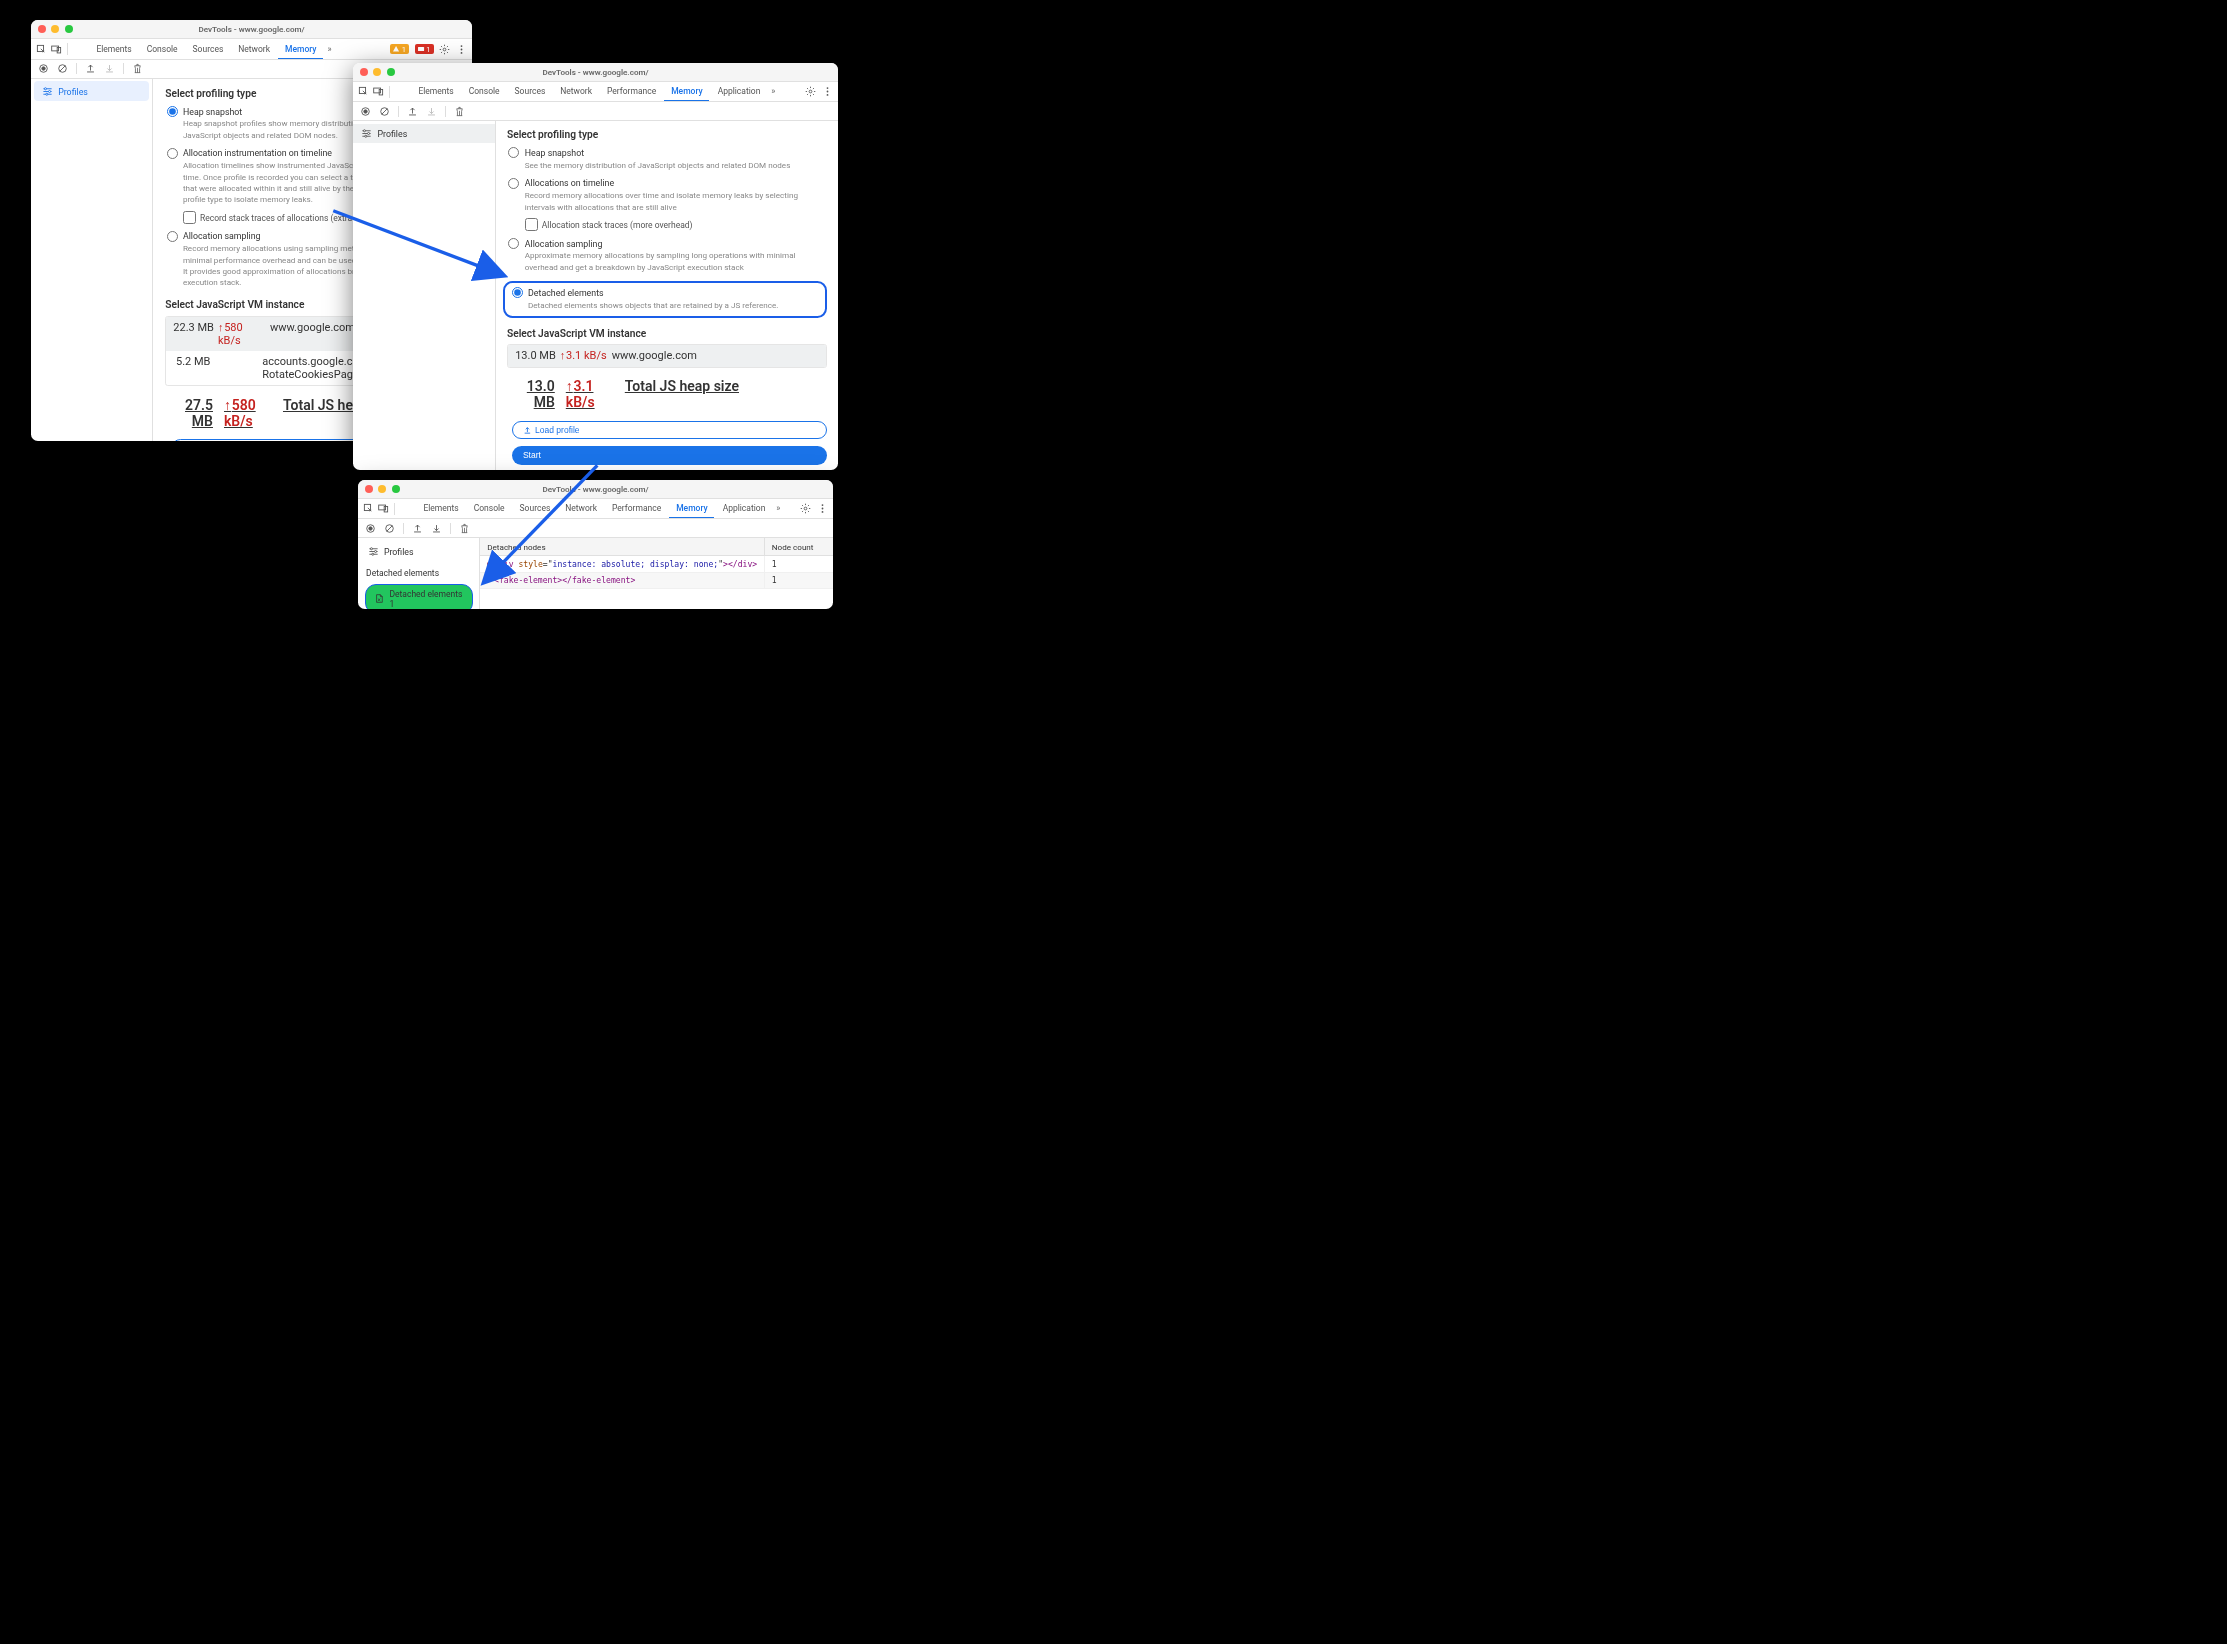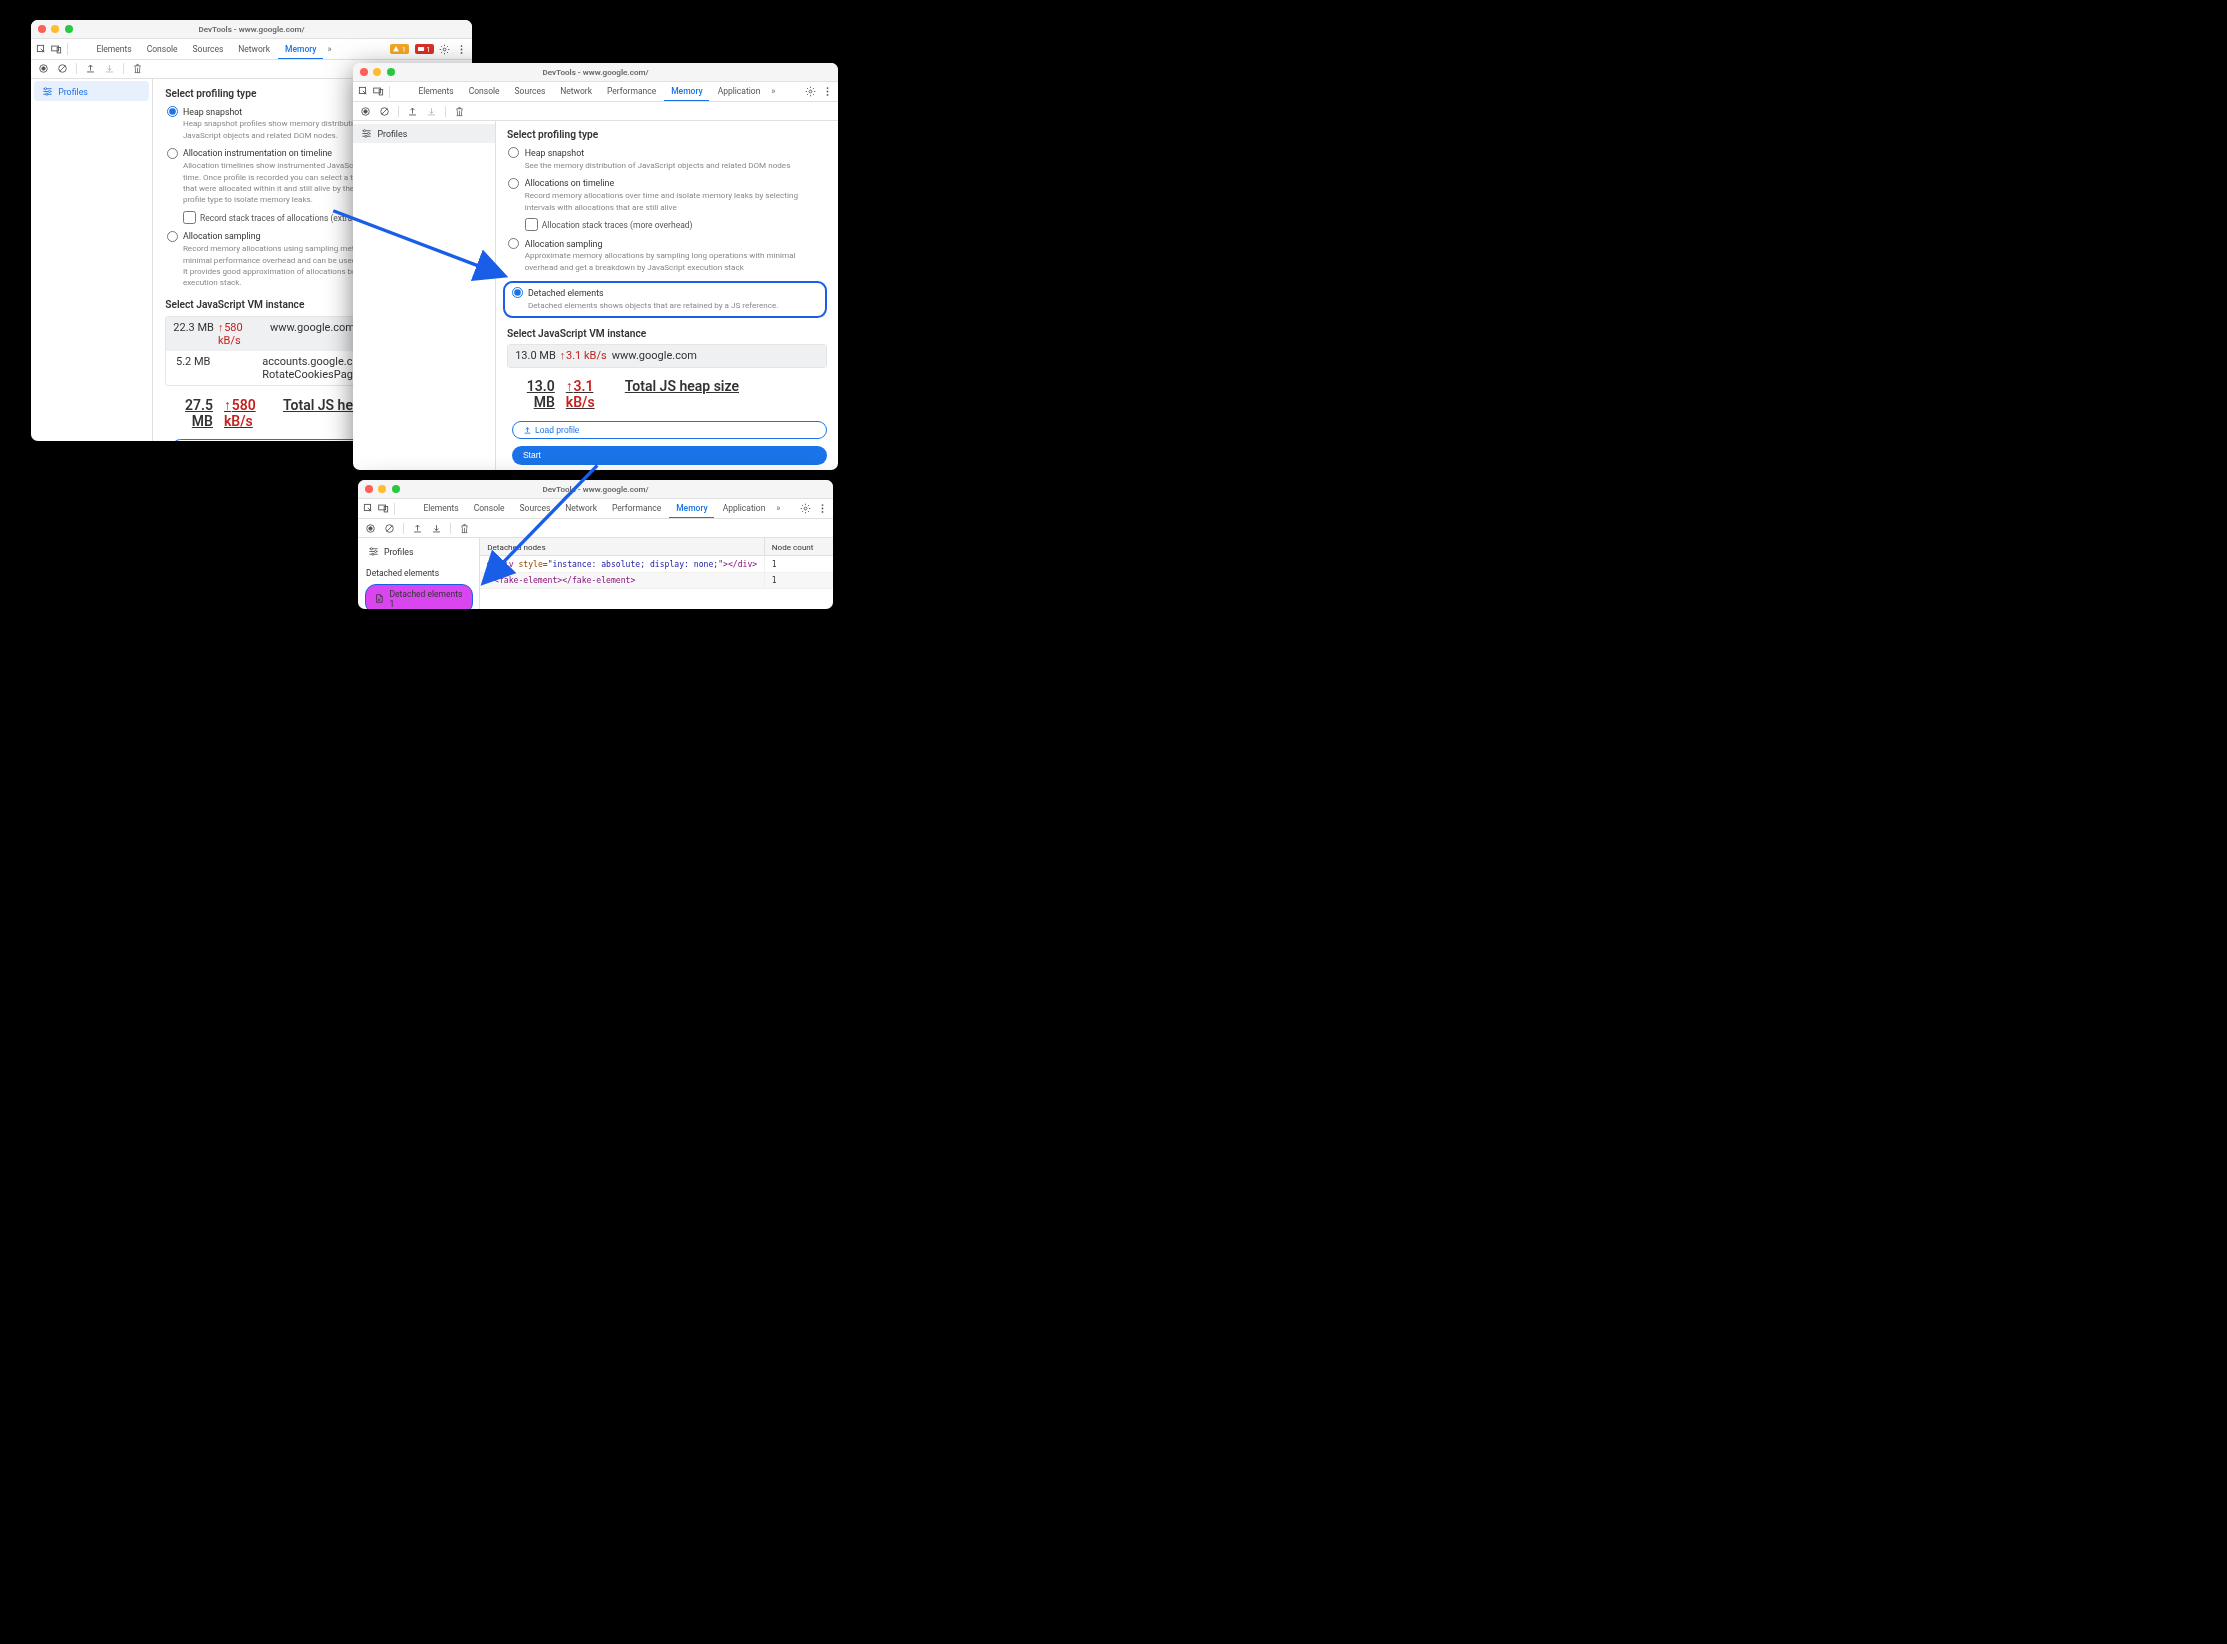--- a/index.html
+++ b/index.html
@@ -24,21 +24,21 @@
 .badge { display: inline-flex; align-items: center; gap: 1.4px; font-size: 7.5px; padding: 0.7px 3.4px 0.7px 2px; border-radius: 2px; color: #fff; }
 .badge.warn { background: #f5a623; }
 .badge.err { background: #d93025; }
 .badge-ico { width: 8.1px; height: 8.1px; }
 .toolbar { height: 19px; border-bottom: 0.7px solid #e0e0e0; display: flex; align-items: center; padding: 0 6.8px; gap: 8.1px; }
 .body { display: flex; height: calc(100% - 19px - 20.4px - 19px); }
 .sidebar { width: 122px; border-right: 0.7px solid #e0e0e0; padding-top: 2.7px; }
 .side-item { display: flex; align-items: flex-end; gap: 5.4px; padding: 4.1px 8.1px; font-size: 8.8px; color: #1a73e8; background: #e8f0fe; margin: 0 2.7px; border-radius: 4.1px; }
 .side-item.plain { color: #333; background: none; }
 .side-cat { padding: 5.4px 8.1px 2.7px; font-size: 8.5px; color: #333; }
-.side-run { display: flex; align-items: center; gap: 5.4px; padding: 4.1px 8.1px; margin: 2.7px 6.8px; border: 1.4px solid #1a5ee8; border-radius: 11px; background: #d946ef; font-size: 8.5px; }
+.side-run { display: flex; align-items: center; gap: 5.4px; padding: 4.1px 8.1px; margin: 2.7px 6.8px; border: 1.4px solid #1a5ee8; border-radius: 11px; background: #22c55e; font-size: 8.5px; }
 .main { flex: 1; padding: 9.5px 12.2px 0 12.2px; overflow: hidden; display: flex; flex-direction: column; }
 .main h3 { font-size: 10.2px; font-weight: 600; margin-bottom: 6.8px; }
 .opt { margin-bottom: 6.8px; padding-left: 1.4px; }
 .opt-row { display: flex; align-items: center; gap: 5.4px; }
 .opt-row input[type=radio] { width: 11px; height: 11px; accent-color: #1a73e8; }
 .opt-label { font-size: 8.8px; color: #333; }
 .opt-desc { font-size: 8.1px; color: #888; margin-left: 16.3px; margin-top: 1.4px; line-height: 1.4; }
 .sub-check { margin-left: 16.3px; margin-top: 5.4px; display: flex; gap: 4.1px; align-items: center; font-size: 8.5px; color: #555; }
 .highlight-box { border: 2.7px solid #1a5ee8; border-radius: 9.5px; padding: 4.1px 5.4px 5.4px 5.4px; margin: 1.4px 0 5.4px -4.1px; }
 .vm-sec { margin-top: 4.1px; }

